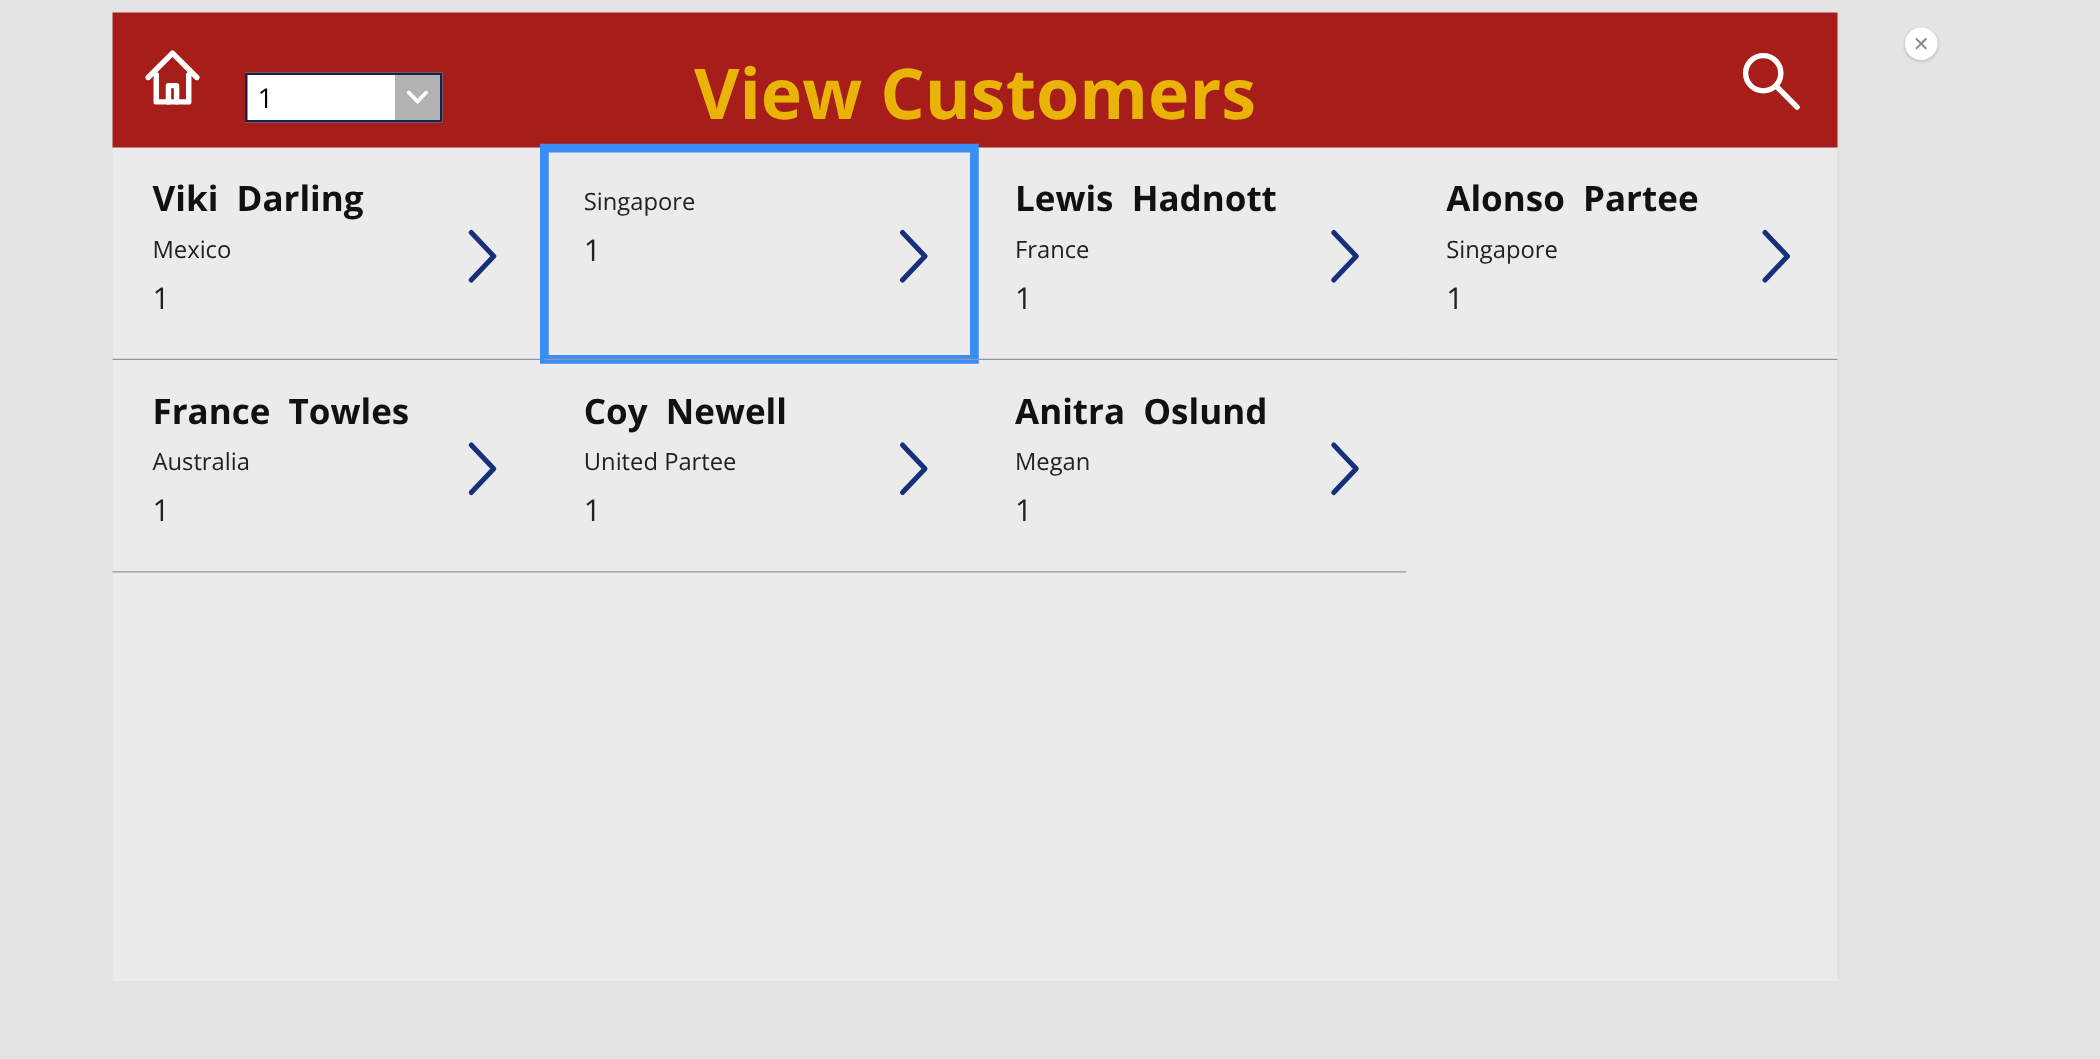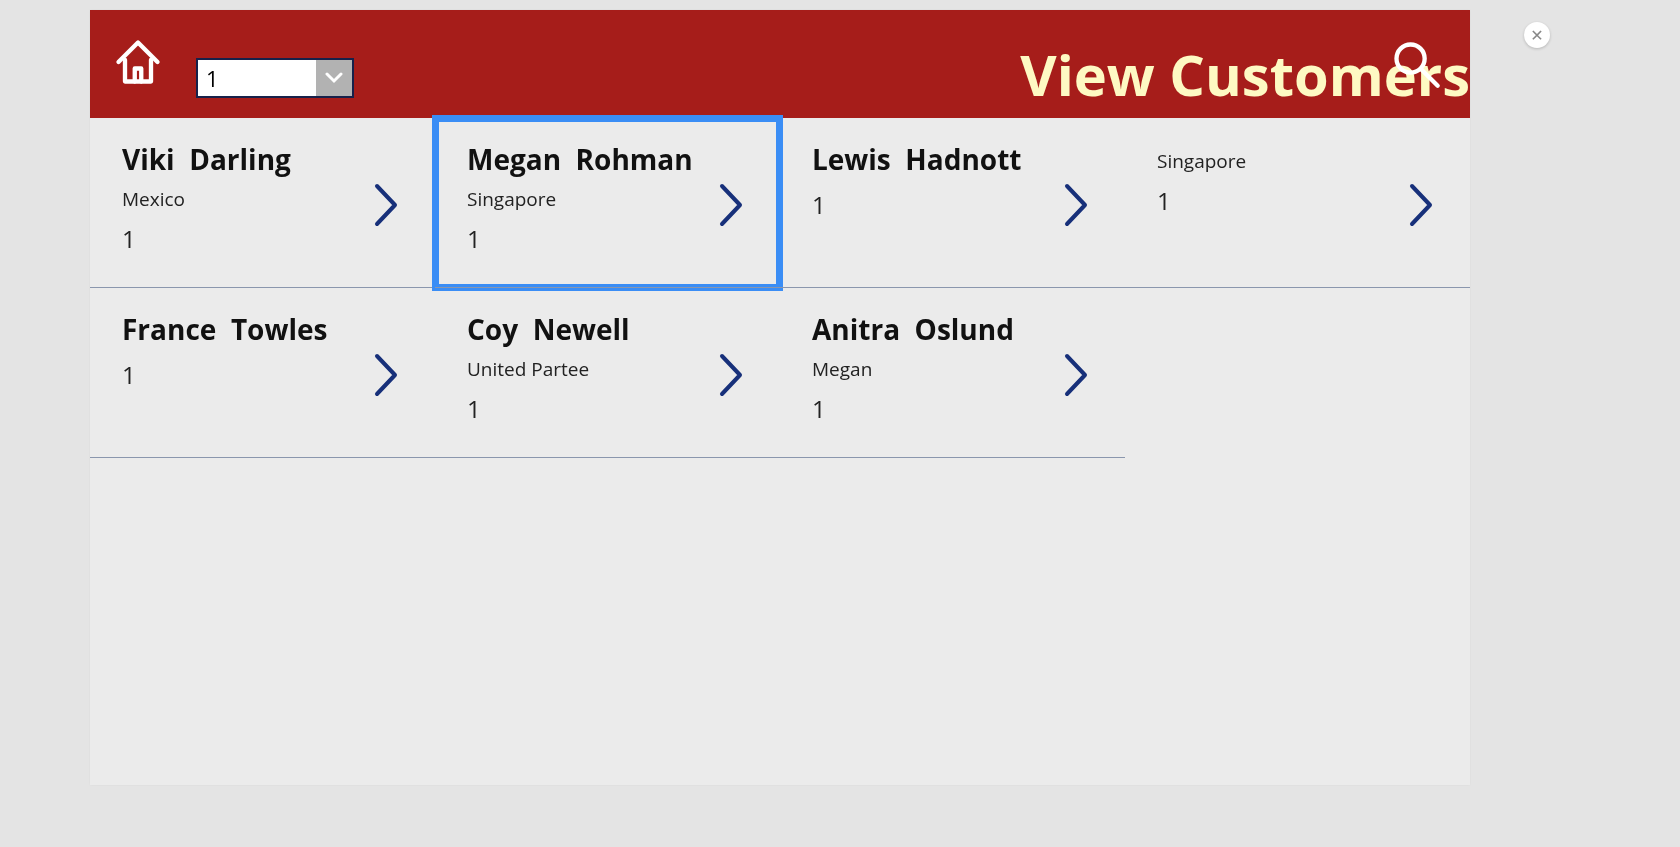--- a/index.html
+++ b/index.html
@@ -57,22 +57,22 @@
       height: 100%;
       background: #b2b2b2;
       display: flex;
       align-items: center;
       justify-content: center;
     }
     .title {
       position: absolute;
       left: 0;
       right: 0;
-      text-align: right;
-      color: #fef9c3;
+      text-align: center;
+      color: #eab308;
       font-size: 56px;
       font-weight: 700;
       top: 26px;
       pointer-events: none;
     }
     .search-btn {
       position: absolute;
       right: 28px;
       top: 28px;
       width: 52px;
@@ -178,46 +178,48 @@
       <div class="card">
         <div class="name">Viki  Darling</div>
         <div class="country">Mexico</div>
         <div class="num">1</div>
         <svg viewBox="0 0 28 46" class="chev">
           <path d="M4 4 L22 23 L4 42" stroke="#17307a" stroke-width="4" fill="none" stroke-linecap="round" stroke-linejoin="round"></path>
         </svg>
         <div class="row-divider"></div>
       </div>
       <div class="card selected">
-        <div class="name">Megan  Rohman</div>
         <div class="country">Singapore</div>
         <div class="num">1</div>
         <svg viewBox="0 0 28 46" class="chev">
           <path d="M4 4 L22 23 L4 42" stroke="#17307a" stroke-width="4" fill="none" stroke-linecap="round" stroke-linejoin="round"></path>
         </svg>
         <div class="row-divider"></div>
       </div>
       <div class="card">
         <div class="name">Lewis  Hadnott</div>
-        <div class="num">1</div>
-        <svg viewBox="0 0 28 46" class="chev">
-          <path d="M4 4 L22 23 L4 42" stroke="#17307a" stroke-width="4" fill="none" stroke-linecap="round" stroke-linejoin="round"></path>
-        </svg>
-        <div class="row-divider"></div>
-      </div>
-      <div class="card">
+        <div class="country">France</div>
+        <div class="num">1</div>
+        <svg viewBox="0 0 28 46" class="chev">
+          <path d="M4 4 L22 23 L4 42" stroke="#17307a" stroke-width="4" fill="none" stroke-linecap="round" stroke-linejoin="round"></path>
+        </svg>
+        <div class="row-divider"></div>
+      </div>
+      <div class="card">
+        <div class="name">Alonso  Partee</div>
         <div class="country">Singapore</div>
         <div class="num">1</div>
         <svg viewBox="0 0 28 46" class="chev">
           <path d="M4 4 L22 23 L4 42" stroke="#17307a" stroke-width="4" fill="none" stroke-linecap="round" stroke-linejoin="round"></path>
         </svg>
         <div class="row-divider"></div>
       </div>
       <div class="card">
         <div class="name">France  Towles</div>
+        <div class="country">Australia</div>
         <div class="num">1</div>
         <svg viewBox="0 0 28 46" class="chev">
           <path d="M4 4 L22 23 L4 42" stroke="#17307a" stroke-width="4" fill="none" stroke-linecap="round" stroke-linejoin="round"></path>
         </svg>
         <div class="row-divider"></div>
       </div>
       <div class="card">
         <div class="name">Coy  Newell</div>
         <div class="country">United Partee</div>
         <div class="num">1</div>

